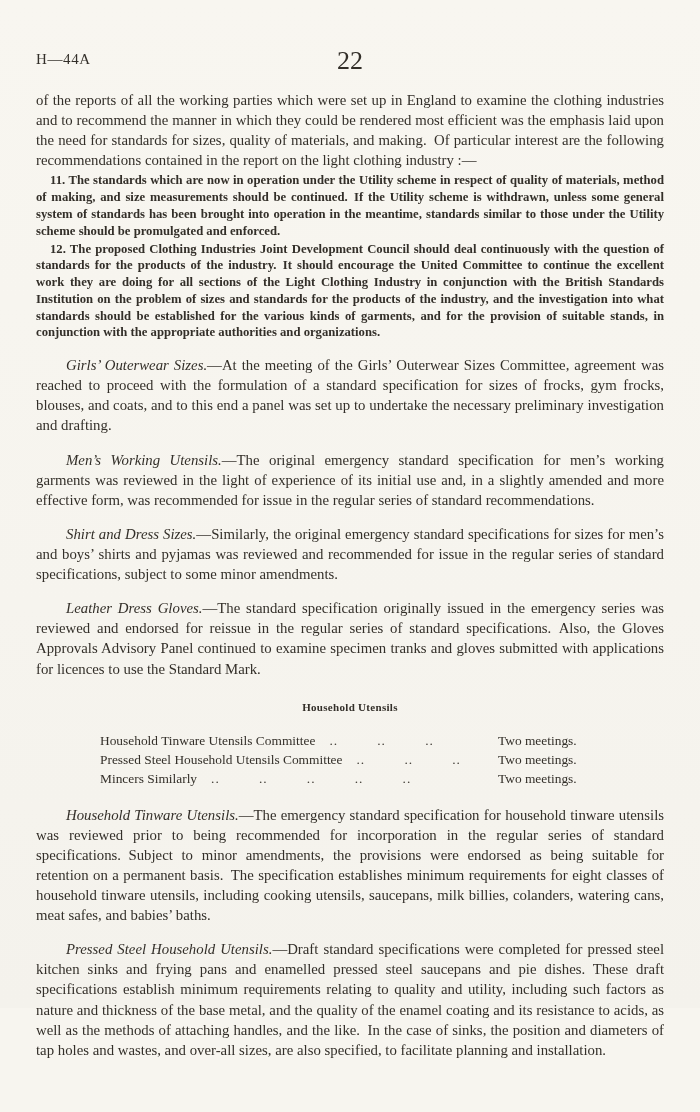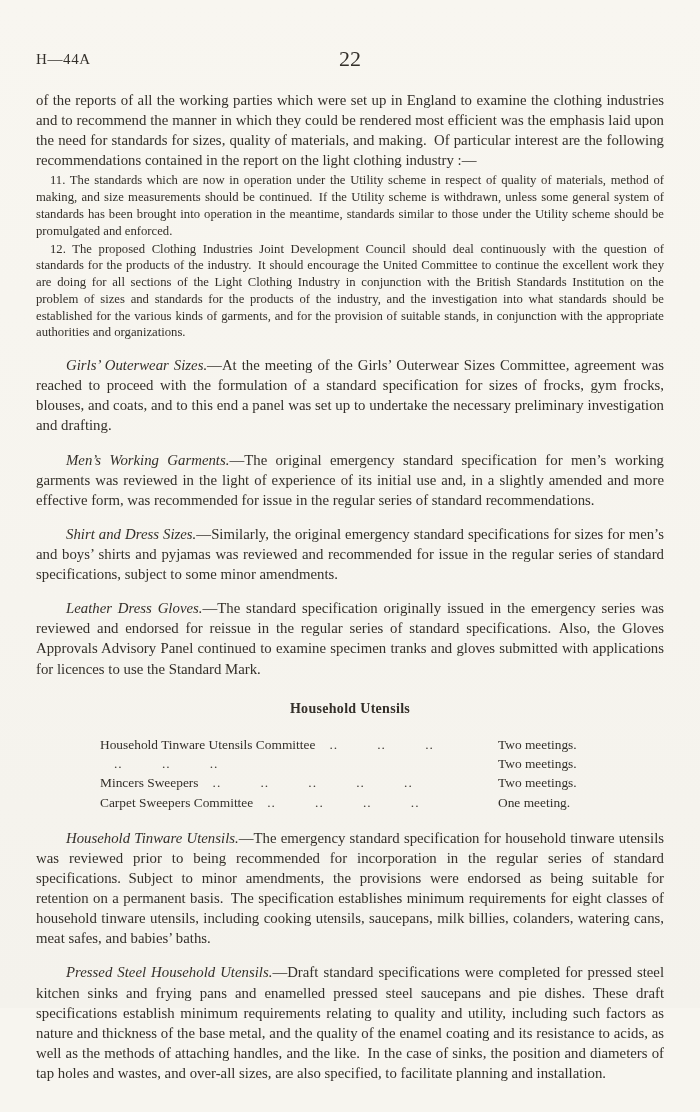--- a/index.html
+++ b/index.html
@@ -29,41 +29,41 @@
     top: 5px;
     font-size: 15px;
     letter-spacing: 0.6px;
   }
   .page-num {
     position: absolute;
     left: 0;
     right: 0;
     top: 0;
     text-align: center;
-    font-size: 22px;
+    font-size: 26px;
   }
   .body-text {
     font-size: 14.8px;
     line-height: 1.36;
     text-align: justify;
     margin-bottom: 4px;
   }
   .no-indent { text-indent: 0; margin-bottom: 0; }
   .lead-para { text-indent: 30px; margin-top: 14px; }
   .lead { }
-  .small-block { margin: 2px 0 6px 0; }
+  .small-block { margin: 2px 0 6px 0; font-weight: bold; }
   .small-text {
     font-size: 12.7px;
     line-height: 1.32;
     text-align: justify;
     text-indent: 14px;
     margin-bottom: 1px;
   }
   .section-heading {
-    font-size: 14px;
+    font-size: 11px;
     font-weight: bold;
     text-align: center;
     letter-spacing: 0.3px;
     margin: 22px 0 12px 0;
   }
   .committee-table { margin: 18px 62px 16px 64px; }
   .committee-row {
     display: flex;
     align-items: baseline;
     font-size: 13.4px;
@@ -95,47 +95,43 @@
 
     <p class="body-text no-indent">of the reports of all the working parties which were set up in England to examine the clothing industries and to recommend the manner in which they could be rendered most efficient was the emphasis laid upon the need for standards for sizes, quality of materials, and making. Of particular interest are the following recommendations contained in the report on the light clothing industry :—</p>
 
     <div class="small-block">
       <p class="small-text">11. The standards which are now in operation under the Utility scheme in respect of quality of materials, method of making, and size measurements should be continued. If the Utility scheme is withdrawn, unless some general system of standards has been brought into operation in the meantime, standards similar to those under the Utility scheme should be promulgated and enforced.</p>
       <p class="small-text">12. The proposed Clothing Industries Joint Development Council should deal continuously with the question of standards for the products of the industry. It should encourage the United Committee to continue the excellent work they are doing for all sections of the Light Clothing Industry in conjunction with the British Standards Institution on the problem of sizes and standards for the products of the industry, and the investigation into what standards should be established for the various kinds of garments, and for the provision of suitable stands, in conjunction with the appropriate authorities and organizations.</p>
     </div>
 
     <p class="body-text lead-para"><em class="lead">Girls’ Outerwear Sizes.</em><span>—At the meeting of the Girls’ Outerwear Sizes Committee, agreement was reached to proceed with the formulation of a standard specification for sizes of frocks, gym frocks, blouses, and coats, and to this end a panel was set up to undertake the necessary preliminary investigation and drafting.</span></p>
 
-    <p class="body-text lead-para"><em class="lead">Men’s Working Garments.</em><span>—The original emergency standard specification for men’s working garments was reviewed in the light of experience of its initial use and, in a slightly amended and more effective form, was recommended for issue in the regular series of standard recommendations.</span></p>
+    <p class="body-text lead-para"><em class="lead">Men’s Working Utensils.</em><span>—The original emergency standard specification for men’s working garments was reviewed in the light of experience of its initial use and, in a slightly amended and more effective form, was recommended for issue in the regular series of standard recommendations.</span></p>
 
     <p class="body-text lead-para"><em class="lead">Shirt and Dress Sizes.</em><span>—Similarly, the original emergency standard specifications for sizes for men’s and boys’ shirts and pyjamas was reviewed and recommended for issue in the regular series of standard specifications, subject to some minor amendments.</span></p>
 
     <p class="body-text lead-para"><em class="lead">Leather Dress Gloves.</em><span>—The standard specification originally issued in the emergency series was reviewed and endorsed for reissue in the regular series of standard specifications. Also, the Gloves Approvals Advisory Panel continued to examine specimen tranks and gloves submitted with applications for licences to use the Standard Mark.</span></p>
 
     <h2 class="section-heading">Household Utensils</h2>
 
     <div class="committee-table">
       <div class="committee-row">
         <span class="c-name">Household Tinware Utensils Committee</span>
         <span class="c-dots">.. .. ..</span>
         <span class="c-meet">Two meetings.</span>
       </div>
       <div class="committee-row">
+        <span class="c-name">Pressed Steel Household Utensils Committee</span>
         <span class="c-dots">.. .. ..</span>
         <span class="c-meet">Two meetings.</span>
       </div>
       <div class="committee-row">
-        <span class="c-name">Mincers Sweepers</span>
+        <span class="c-name">Mincers Similarly</span>
         <span class="c-dots">.. .. .. .. ..</span>
         <span class="c-meet">Two meetings.</span>
-      </div>
-      <div class="committee-row">
-        <span class="c-name">Carpet Sweepers Committee</span>
-        <span class="c-dots">.. .. .. ..</span>
-        <span class="c-meet">One meeting.</span>
       </div>
     </div>
 
     <p class="body-text lead-para"><em class="lead">Household Tinware Utensils.</em><span>—The emergency standard specification for household tinware utensils was reviewed prior to being recommended for incorporation in the regular series of standard specifications. Subject to minor amendments, the provisions were endorsed as being suitable for retention on a permanent basis. The specification establishes minimum requirements for eight classes of household tinware utensils, including cooking utensils, saucepans, milk billies, colanders, watering cans, meat safes, and babies’ baths.</span></p>
 
     <p class="body-text lead-para"><em class="lead">Pressed Steel Household Utensils.</em><span>—Draft standard specifications were completed for pressed steel kitchen sinks and frying pans and enamelled pressed steel saucepans and pie dishes. These draft specifications establish minimum requirements relating to quality and utility, including such factors as nature and thickness of the base metal, and the quality of the enamel coating and its resistance to acids, as well as the methods of attaching handles, and the like. In the case of sinks, the position and diameters of tap holes and wastes, and over-all sizes, are also specified, to facilitate planning and installation.</span></p>
 
   </main>
 
 </div>

